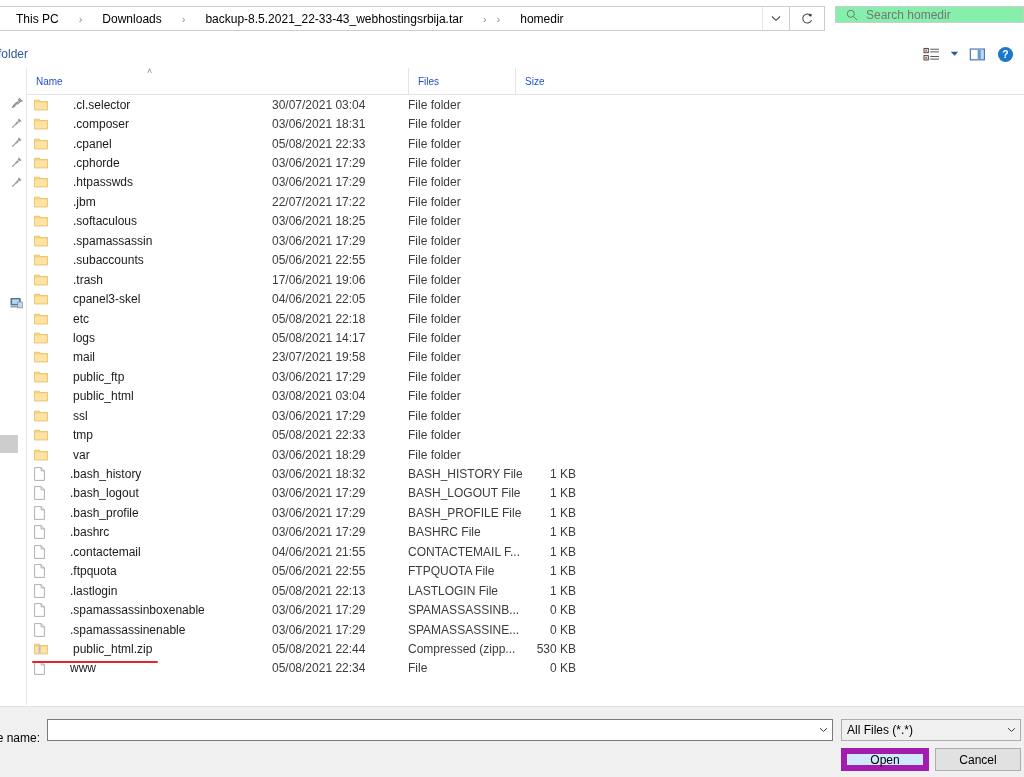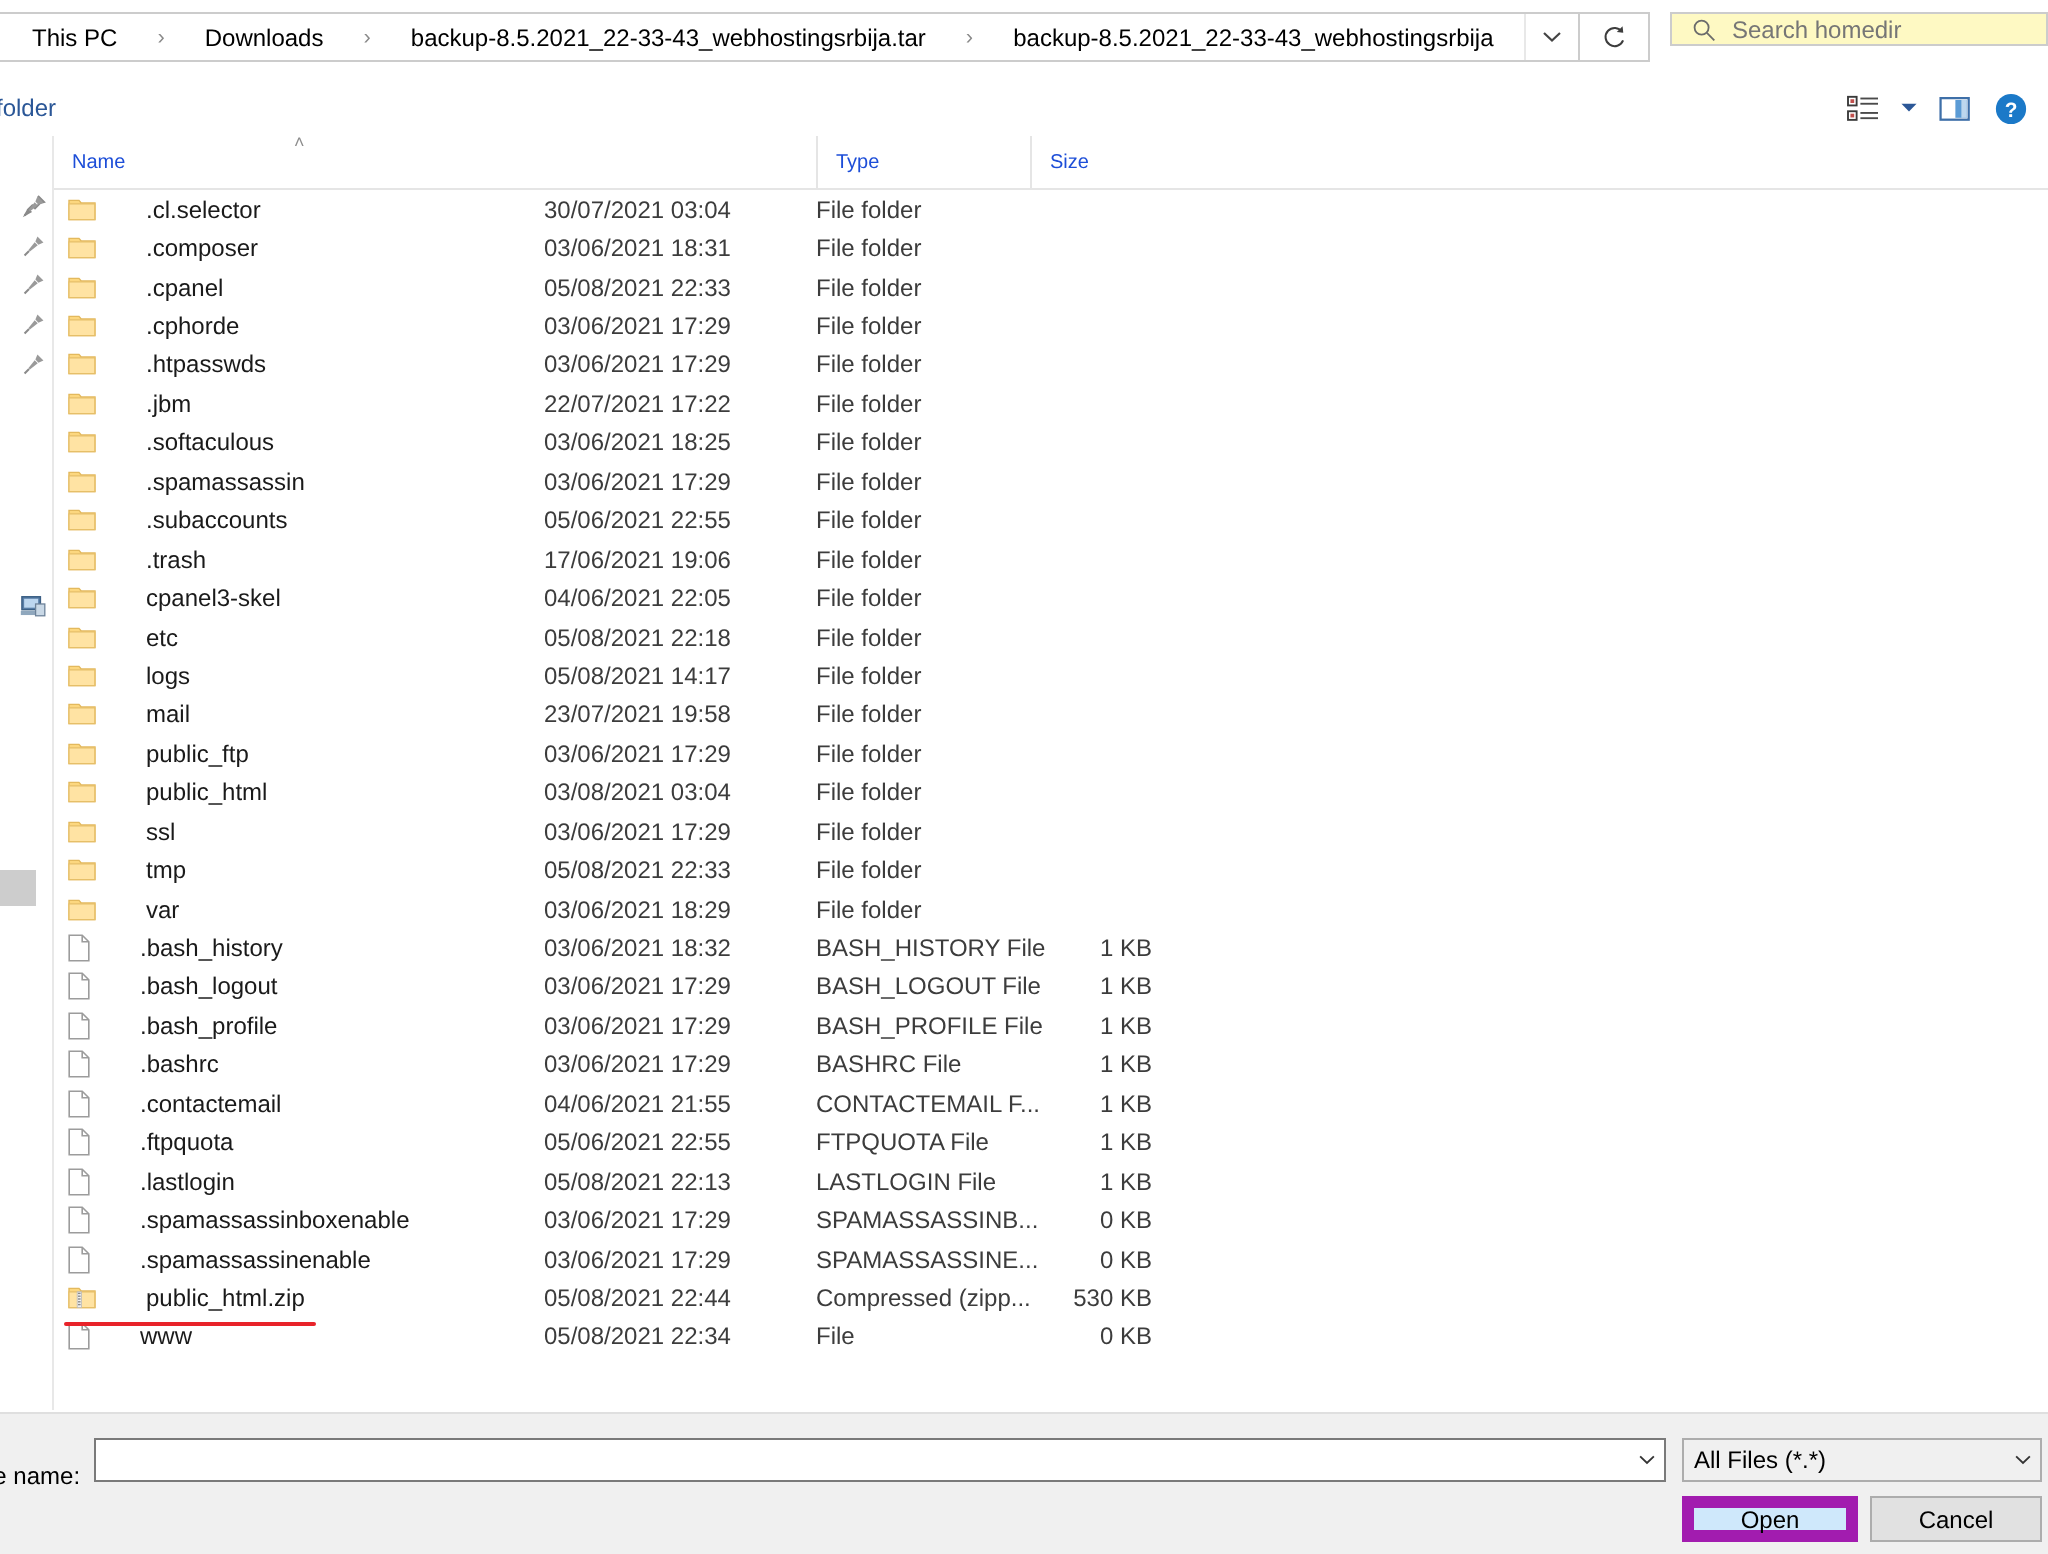--- a/index.html
+++ b/index.html
@@ -73,21 +73,21 @@
     border-left: none;
     background: #ffffff;
     box-sizing: border-box;
     display: flex; align-items: center; justify-content: center;
   }
   .search-box {
     position: absolute;
     left: 835px; top: 6px;
     width: 189px; height: 17px;
     border: 1px solid #cccccc;
-    background: #fef9c3;
+    background: #86efac;
     box-sizing: border-box;
     display: flex;
     align-items: center;
     padding-left: 10px;
   }
   .search-placeholder {
     font-size: 12px;
     color: #767676;
     margin-left: 8px;
   }
@@ -335,21 +335,20 @@
 <div class="addressbar-row">
 
   <div class="address-box">
     <div class="crumbs">
       <span class="crumb">This PC</span>
       <span class="crumb-sep">›</span>
       <span class="crumb">Downloads</span>
       <span class="crumb-sep">›</span>
       <span class="crumb">backup-8.5.2021_22-33-43_webhostingsrbija.tar</span>
       <span class="crumb-sep">›</span>
-      <span class="crumb">backup-8.5.2021_22-33-43_webhostingsrbija</span>
       <span class="crumb-sep">›</span>
       <span class="crumb">homedir</span>
     </div>
     <div class="addr-chevron">
       <svg width="10" height="7" viewBox="0 0 10 7" aria-hidden="true">
         <path d="M1 1.5 L5 5.3 L9 1.5" fill="none" stroke="#444" stroke-width="1.1"></path>
       </svg>
     </div>
   </div>
 
@@ -449,21 +448,21 @@
       <rect x="2.2" y="2.6" width="7.6" height="4.8" fill="#bcd6ef"></rect>
       <rect x="0.4" y="9.2" width="12" height="2.2" fill="#8fa7bd"></rect>
       <rect x="8.4" y="5.4" width="5" height="6.4" fill="#c9d8e6" stroke="#6d8299" stroke-width="0.7"></rect>
     </svg>
   </div>
   <div class="nav-scroll-thumb"></div>
 </div>
 
 <div class="col-header">
   <div class="col first" style="left:0px; width:245px;">Name</div>
-  <div class="col" style="left:381px; width:107px;">Type</div>
+  <div class="col" style="left:381px; width:107px;">Files</div>
   <div class="col" style="left:488px; width:75px;">Size</div>
 </div>
 <div class="sort-caret">˄</div>
 
 <div class="file-list">
 
 <div class="row">
       <div class="cell-name">
         <span class="icon-folder"><svg width="14" height="12" viewBox="0 0 14 12" aria-hidden="true">
             <path d="M0.5 1.2 h5.0 l1.1 1.3 h6.9 v8.3 h-13 z" fill="#fcd77f" stroke="#e3b95d" stroke-width="0.7"></path>

